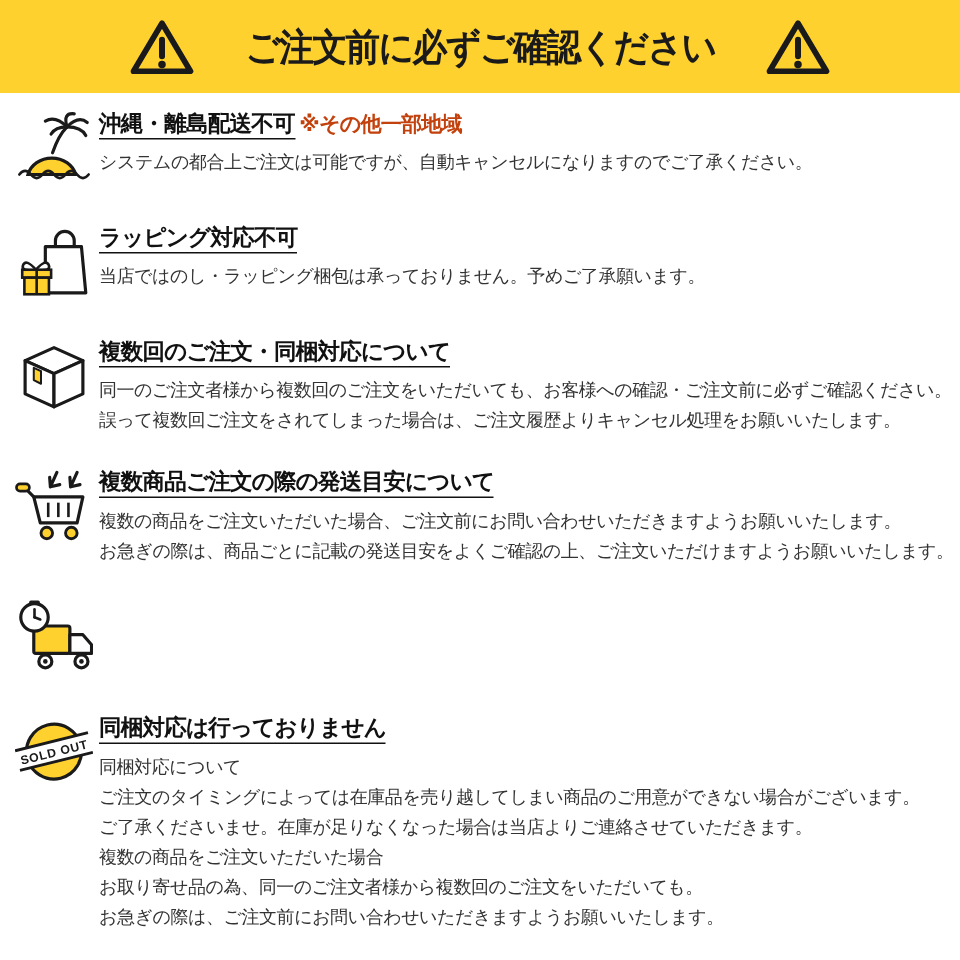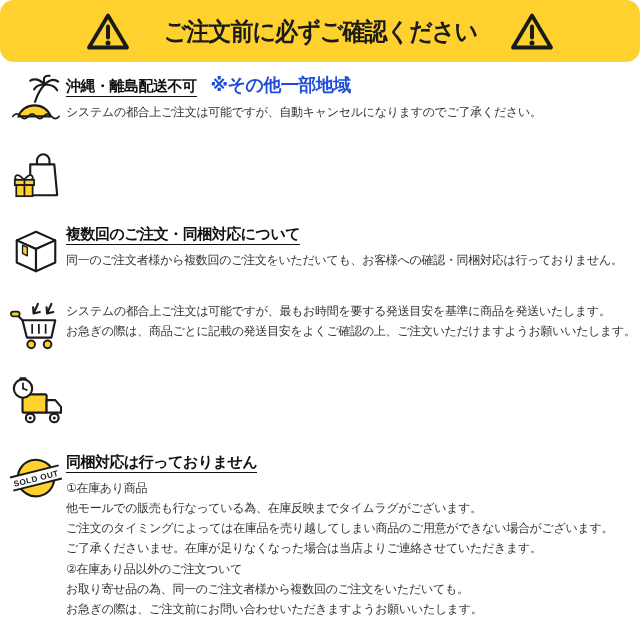--- a/index.html
+++ b/index.html
@@ -4,39 +4,39 @@
 <style>
   html,body{margin:0;padding:0;}
   body{
     width:640px;height:640px;overflow:hidden;background:#ffffff;
     font-family:"Liberation Sans","DejaVu Sans",sans-serif;
     color:#1a1a1a;
   }
   
   .banner{
     height:62px;background:#FFD12E;
-    display:flex;align-items:center;justify-content:center;gap:20px;border-radius:14px;
+    display:flex;align-items:center;justify-content:center;gap:20px;
   }
   .banner-title{
     font-size:25px;font-weight:bold;color:#1a1a1a;letter-spacing:-1px;
     transform:scaleX(0.92);transform-origin:center;white-space:nowrap;
   }
   .tri-icon{width:44px;height:40px;flex:0 0 auto;}
   
   .sections{padding:9px 0 0 10px;}
   .section{display:flex;align-items:flex-start;margin-bottom:20px;}
   .icon-box{width:52px;height:56px;flex:0 0 52px;margin-right:4px;margin-top:0;}
   .icon-box svg{width:52px;height:56px;display:block;}
   .content{flex:1;min-width:0;padding-top:2px;}
   .title-row{margin-bottom:5px;white-space:nowrap;}
   .sec-title{
     display:inline-block;font-size:15px;font-weight:bold;color:#111;
     border-bottom:1.6px solid #111;padding-bottom:0;letter-spacing:-0.5px;
   }
-  .sec-suffix{font-size:18px;font-weight:bold;color:#1d4ed8;margin-left:14px;letter-spacing:-0.5px;}
+  .sec-suffix{font-size:14px;font-weight:bold;color:#c2410c;margin-left:3px;letter-spacing:-0.5px;}
   .body-line{
     font-size:12px;line-height:1.68;color:#333;
     white-space:nowrap;letter-spacing:-0.3px;
   }
   .stroke{fill:none;stroke:#1a1a1a;stroke-width:2.2;stroke-linecap:round;stroke-linejoin:round;}
   .thin{stroke-width:1.8;}
 </style>
 </head>
 <body>
 
@@ -82,56 +82,66 @@
       <svg viewBox="0 0 54 56">
         <path d="M21,17 h25 l3,32 h-28 z" fill="#ffffff" stroke="#1a1a1a" stroke-width="2.2" stroke-linejoin="round"></path>
         <path class="stroke" d="M28,16 v-3 a6.5,6.5 0 0 1 13,0 v3"></path>
         <path d="M14.5,33 q-7,-8 -9,-3 q-1.5,4.5 9,3 z" fill="#ffffff" stroke="#1a1a1a" stroke-width="1.8" stroke-linejoin="round"></path>
         <path d="M14.5,33 q7,-8 9,-3 q1.5,4.5 -9,3 z" fill="#ffffff" stroke="#1a1a1a" stroke-width="1.8" stroke-linejoin="round"></path>
         <rect x="5" y="33" width="20" height="5.5" fill="#FFD12E" stroke="#1a1a1a" stroke-width="1.8"></rect>
         <rect x="6.5" y="38.5" width="17" height="11.5" fill="#FFD12E" stroke="#1a1a1a" stroke-width="1.8"></rect>
         <line x1="15" y1="33" x2="15" y2="50" stroke="#1a1a1a" stroke-width="1.8"></line>
       </svg>
     </div>
+    <div class="content">
+      <div class="title-row">
+        <span class="sec-title">ラッピング対応不可</span>
+      </div>
+      <div class="body-line">当店ではのし・ラッピング梱包は承っておりません。予めご了承願います。</div>
+    </div>
   </div>
 
   <div class="section">
     <div class="icon-box">
       <svg viewBox="0 0 54 56">
         <polygon points="27,8 47,17 27,26 7,17" fill="#ffffff" stroke="#1a1a1a" stroke-width="2.2" stroke-linejoin="round"></polygon>
         <polygon points="7,17 27,26 27,49 7,40" fill="#ffffff" stroke="#1a1a1a" stroke-width="2.2" stroke-linejoin="round"></polygon>
         <polygon points="47,17 27,26 27,49 47,40" fill="#ffffff" stroke="#1a1a1a" stroke-width="2.2" stroke-linejoin="round"></polygon>
         <polygon points="13,22 18,24.3 18,33 13,30.5" fill="#FFD12E" stroke="#1a1a1a" stroke-width="1.4" stroke-linejoin="round"></polygon>
       </svg>
     </div>
     <div class="content">
       <div class="title-row">
         <span class="sec-title">複数回のご注文・同梱対応について</span>
       </div>
-      <div class="body-line">同一のご注文者様から複数回のご注文をいただいても、お客様への確認・同梱対応は行っておりません。</div>
+      <div class="body-line">同一のご注文者様から複数回のご注文をいただいても、お客様への確認・ご注文前に必ずご確認ください。</div>
+      <div class="body-line">誤って複数回ご注文をされてしまった場合は、ご注文履歴よりキャンセル処理をお願いいたします。</div>
     </div>
   </div>
 
   <div class="section">
     <div class="icon-box">
       <svg viewBox="0 0 54 56">
         <path class="stroke" d="M29,4 L24.5,14 M24.5,14 l-0.5,-6.5 M24.5,14 l6.5,-1.5"></path>
         <path class="stroke" d="M43,4 L38.5,14 M38.5,14 l-0.5,-6.5 M38.5,14 l6.5,-1.5"></path>
         <path d="M13,21 H47 L43,39 H17.5 Z" fill="#ffffff" stroke="#1a1a1a" stroke-width="2.2" stroke-linejoin="round"></path>
         <line x1="23" y1="25" x2="23" y2="35" stroke="#1a1a1a" stroke-width="1.8"></line>
         <line x1="30" y1="25" x2="30" y2="35" stroke="#1a1a1a" stroke-width="1.8"></line>
         <line x1="37" y1="25" x2="37" y2="35" stroke="#1a1a1a" stroke-width="1.8"></line>
         <line x1="13" y1="21" x2="8" y2="16" stroke="#1a1a1a" stroke-width="2.2" stroke-linecap="round"></line>
         <rect x="1" y="12" width="9" height="5" rx="2.5" fill="#FFD12E" stroke="#1a1a1a" stroke-width="1.8"></rect>
         <circle cx="22" cy="46" r="4" fill="#FFD12E" stroke="#1a1a1a" stroke-width="2"></circle>
         <circle cx="39" cy="46" r="4" fill="#FFD12E" stroke="#1a1a1a" stroke-width="2"></circle>
       </svg>
     </div>
     <div class="content">
-      <div class="body-line">システムの都合上ご注文は可能ですが、最もお時間を要する発送目安を基準に商品を発送いたします。</div>
+      <div class="title-row">
+        <span class="sec-title">複数商品ご注文の際の発送目安について</span>
+      </div>
+      <div class="body-line">複数の商品をご注文いただいた場合、ご注文前にお問い合わせいただきますようお願いいたします。</div>
       <div class="body-line">お急ぎの際は、商品ごとに記載の発送目安をよくご確認の上、ご注文いただけますようお願いいたします。</div>
     </div>
   </div>
 
   <div class="section">
     <div class="icon-box">
       <svg viewBox="0 0 54 56">
         <rect x="13" y="19" width="25" height="19" rx="1.5" fill="#FFD12E" stroke="#1a1a1a" stroke-width="2.2"></rect>
         <path d="M38,25 h9 l6,7 v6 h-15 z" fill="#ffffff" stroke="#1a1a1a" stroke-width="2.2" stroke-linejoin="round"></path>
         <circle cx="13.5" cy="13" r="9.5" fill="#ffffff" stroke="#1a1a1a" stroke-width="2.2"></circle>
@@ -155,24 +165,23 @@
           <line x1="1" y1="20" x2="53" y2="20" stroke="#1a1a1a" stroke-width="2"></line>
           <line x1="1" y1="34" x2="53" y2="34" stroke="#1a1a1a" stroke-width="2"></line>
           <text x="27" y="30.5" text-anchor="middle" font-size="8.5" font-weight="bold" letter-spacing="0.5" fill="#1a1a1a" font-family="Liberation Sans, sans-serif">SOLD OUT</text>
         </g>
       </svg>
     </div>
     <div class="content">
       <div class="title-row">
         <span class="sec-title">同梱対応は行っておりません</span>
       </div>
-      <div class="body-line">①在庫あり商品</div>
-      <div class="body-line">他モールでの販売も行なっている為、在庫反映までタイムラグがございます。</div>
+      <div class="body-line">同梱対応について</div>
       <div class="body-line">ご注文のタイミングによっては在庫品を売り越してしまい商品のご用意ができない場合がございます。</div>
       <div class="body-line">ご了承くださいませ。在庫が足りなくなった場合は当店よりご連絡させていただきます。</div>
-      <div class="body-line">②在庫あり品以外のご注文ついて</div>
+      <div class="body-line">複数の商品をご注文いただいた場合</div>
       <div class="body-line">お取り寄せ品の為、同一のご注文者様から複数回のご注文をいただいても。</div>
       <div class="body-line">お急ぎの際は、ご注文前にお問い合わせいただきますようお願いいたします。</div>
 
     </div>
   </div>
 
 </div>
 
 </body></html>

